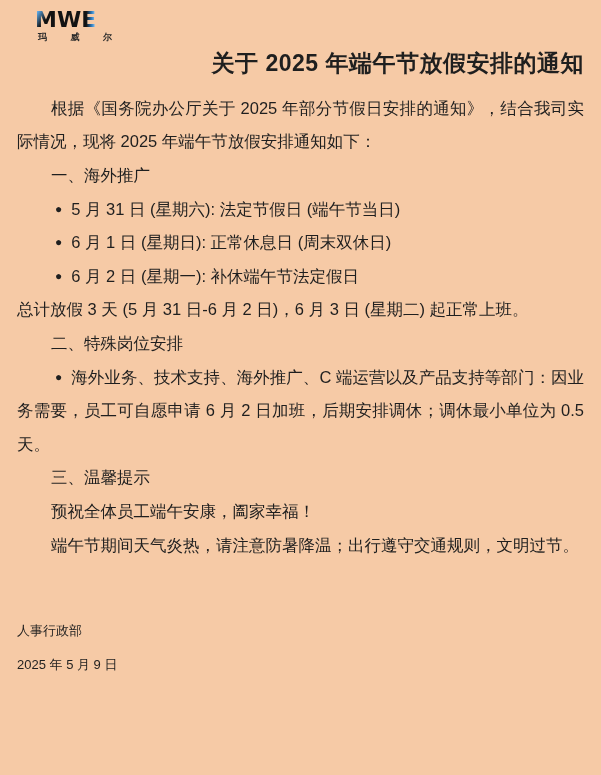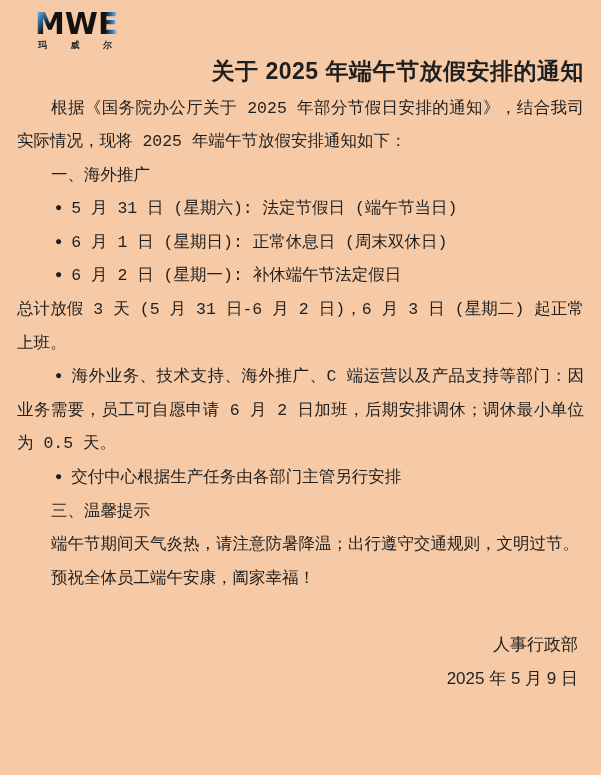--- a/index.html
+++ b/index.html
@@ -12,21 +12,21 @@
   }
   .page {
     box-sizing: border-box;
     width: 601px; height: 775px;
     padding: 10px 17px 0 17px;
   }
   
   .logo { margin-left: 18px; width: 84px; }
   .logo-text {
     font-family: "DejaVu Sans", sans-serif;
-    font-size: 30px; font-weight: 800; line-height: 0.95;
+    font-size: 22px; font-weight: 800; line-height: 0.95;
     letter-spacing: 0px; white-space: nowrap;
   }
   .logo-text .l-m {
     background: linear-gradient(125deg, #a6d4f4 0%, #5aa4e0 16%, #121212 48%, #121212 100%);
     -webkit-background-clip: text; background-clip: text;
     color: transparent; -webkit-text-fill-color: transparent;
   }
   .logo-text .l-w { color: #121212; }
   .logo-text .l-e {
     background: linear-gradient(to right, #121212 35%, #2f7fc4 72%, #a8d6f5 100%);
@@ -40,43 +40,42 @@
   }
   
   .title {
     margin-top: 3px;
     text-align: right;
     font-size: 23px; font-weight: 700;
     line-height: 34px; letter-spacing: 0.5px;
   }
   
   .doc {
-    margin-top: 4px;
+    margin-top: 12px;
     font-size: 16.5px;
     line-height: 33.6px;
     text-align: justify;
-    font-family: Liberation Mono, monospace;
   }
   .doc p { margin: 0; }
   .p-indent { text-indent: 34px; }
   .p-flush  { text-indent: 0; }
   .p-bullet { text-indent: 38px; }
   .bullet {
     display: inline-block;
     font-size: 12px;
     margin-right: 9px;
     vertical-align: 2px;
     text-indent: 0;
   }
   
   .signature {
-    margin-top: 33px;
-    text-align: right;
+    margin-top: 52px;
+    text-align: left;
     padding-right: 6px;
-    font-size: 17px;
+    font-size: 13px;
     line-height: 33.6px;
   }
 </style>
 </head>
 <body>
 
 <div class="page">
 
   <div class="logo">
     <div class="logo-text"><span class="l-m">M</span><span class="l-w">W</span><span class="l-e">E</span></div>
@@ -89,25 +88,25 @@
 
   <div class="title">关于 2025 年端午节放假安排的通知</div>
 
   <div class="doc">
     <p class="p-indent">根据《国务院办公厅关于 2025 年部分节假日安排的通知》，结合我司实际情况，现将 2025 年端午节放假安排通知如下：</p>
     <p class="p-indent">一、海外推广</p>
     <p class="p-bullet"><span class="bullet">●</span><span>5 月 31 日 (星期六): 法定节假日 (端午节当日)</span></p>
     <p class="p-bullet"><span class="bullet">●</span><span>6 月 1 日 (星期日): 正常休息日 (周末双休日)</span></p>
     <p class="p-bullet"><span class="bullet">●</span><span>6 月 2 日 (星期一): 补休端午节法定假日</span></p>
     <p class="p-flush">总计放假 3 天 (5 月 31 日-6 月 2 日)，6 月 3 日 (星期二) 起正常上班。</p>
+    <p class="p-indent">二、特殊岗位安排</p>
     <p class="p-bullet"><span class="bullet">●</span><span>海外业务、技术支持、海外推广、C 端运营以及产品支持等部门：因业务需要，员工可自愿申请 6 月 2 日加班，后期安排调休；调休最小单位为 0.5 天。</span></p>
-    <p class="p-bullet"><span class="bullet">●</span><span>交付中心根据生产任务由各部门主管另行安排</span></p>
     <p class="p-indent">三、温馨提示</p>
+    <p class="p-indent">预祝全体员工端午安康，阖家幸福！</p>
     <p class="p-indent">端午节期间天气炎热，请注意防暑降温；出行遵守交通规则，文明过节。</p>
-    <p class="p-indent">预祝全体员工端午安康，阖家幸福！</p>
   </div>
 
   <div class="signature">
     <div>人事行政部</div>
     <div>2025 年 5 月 9 日</div>
   </div>
 
 </div>
 
 </body></html>

